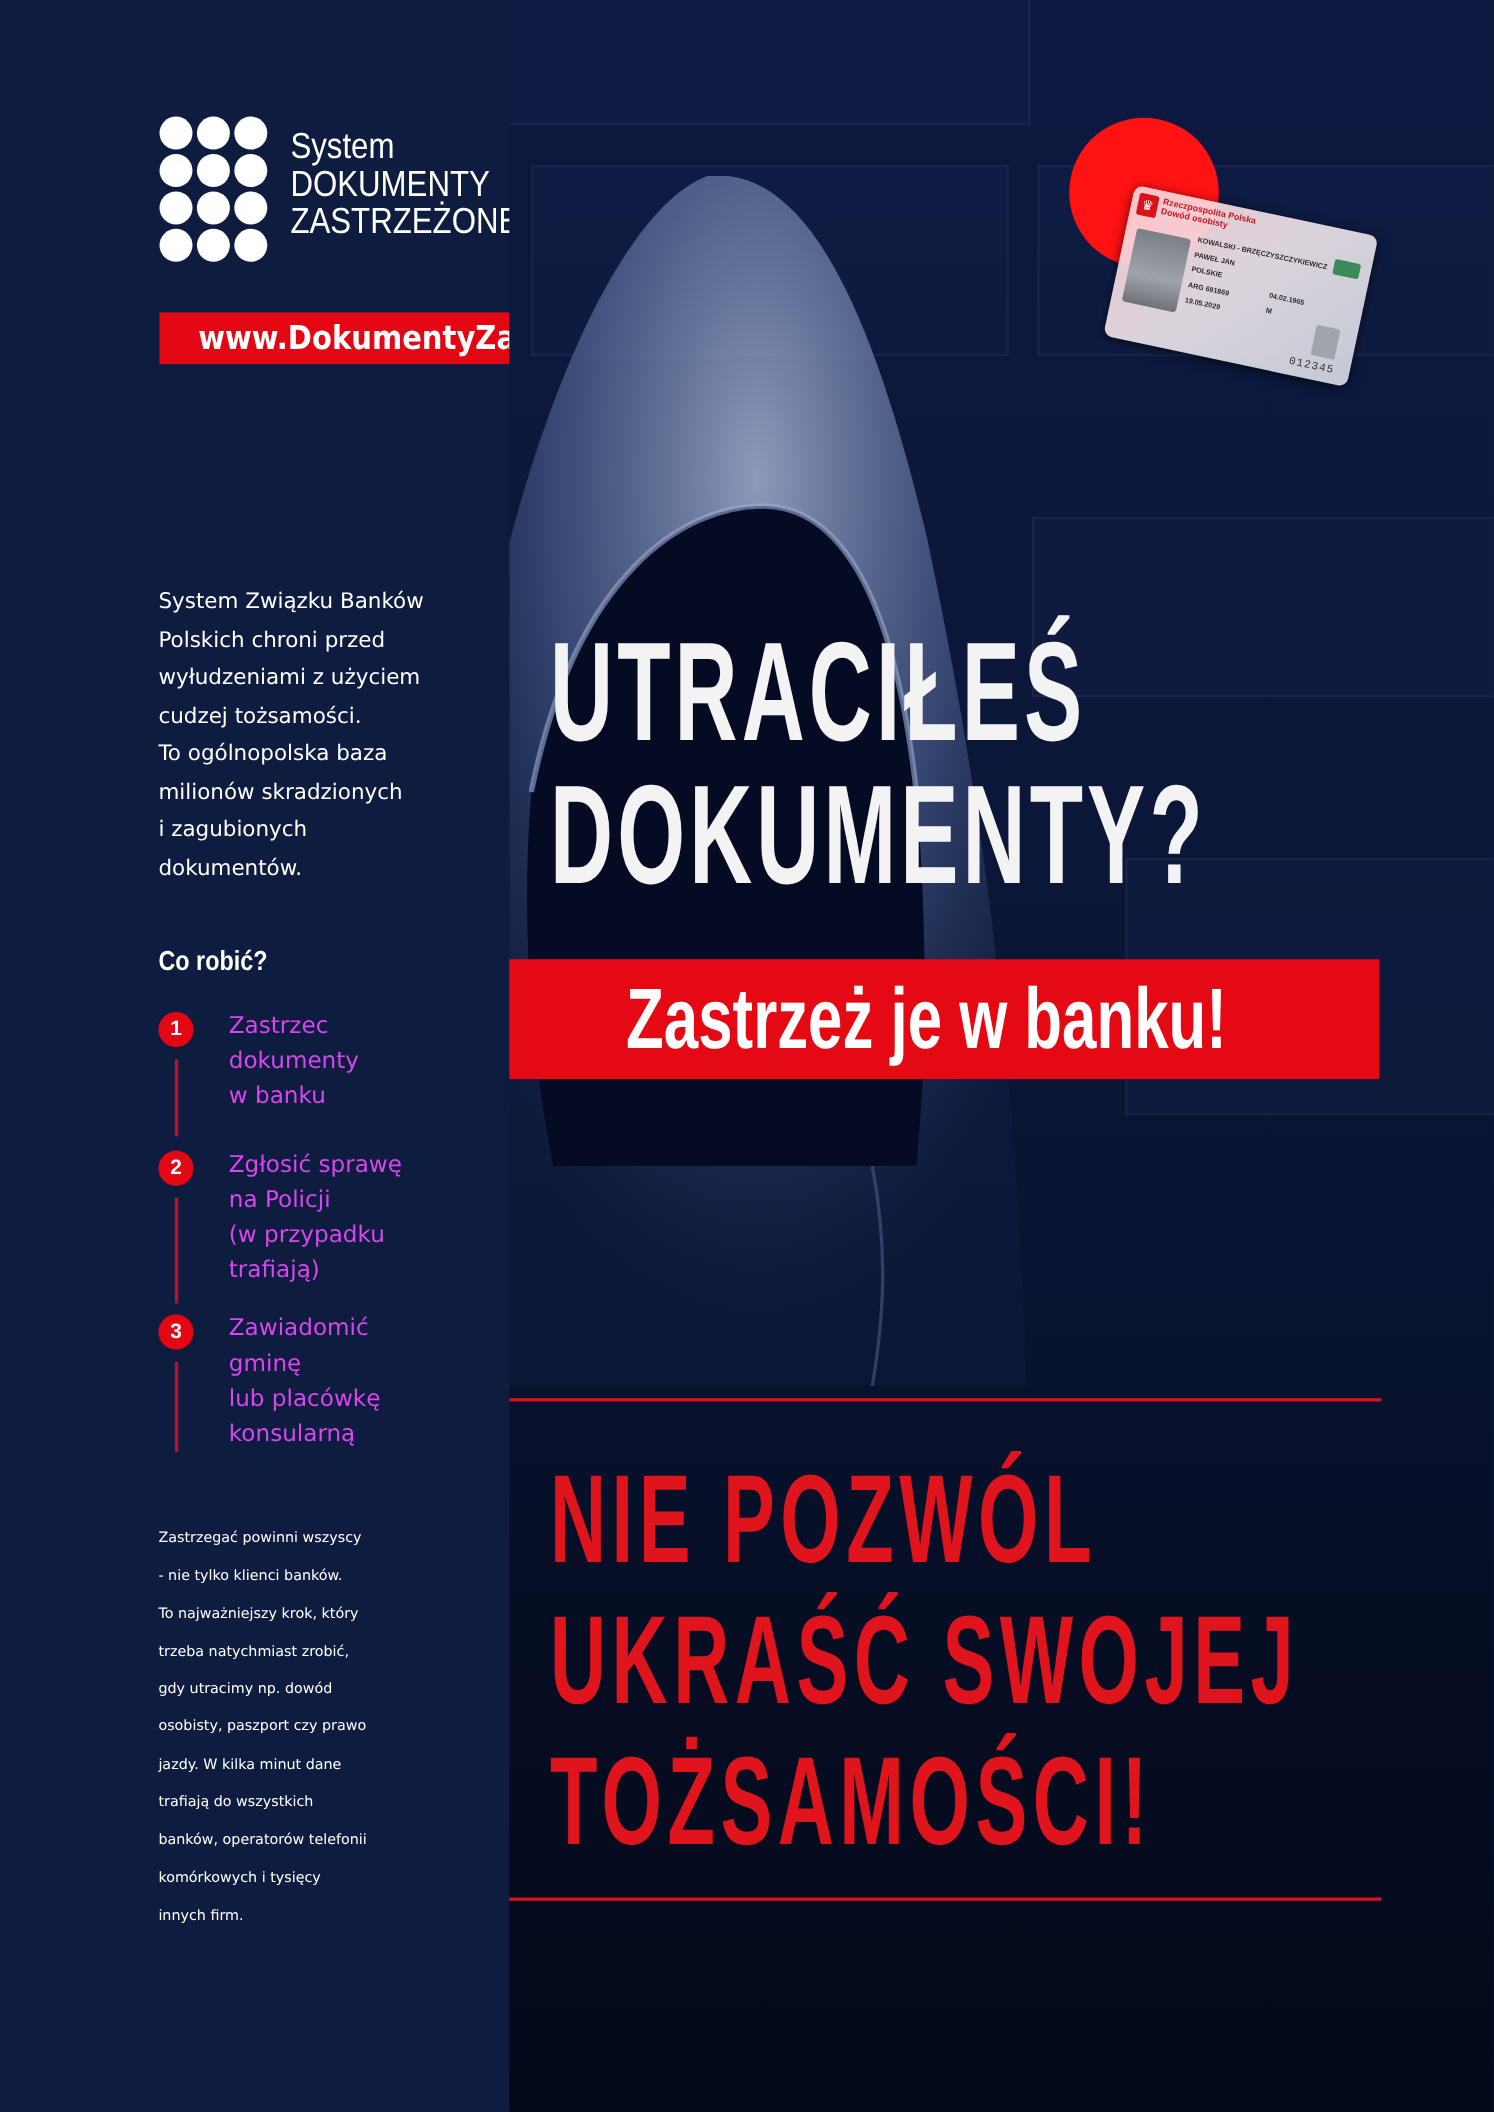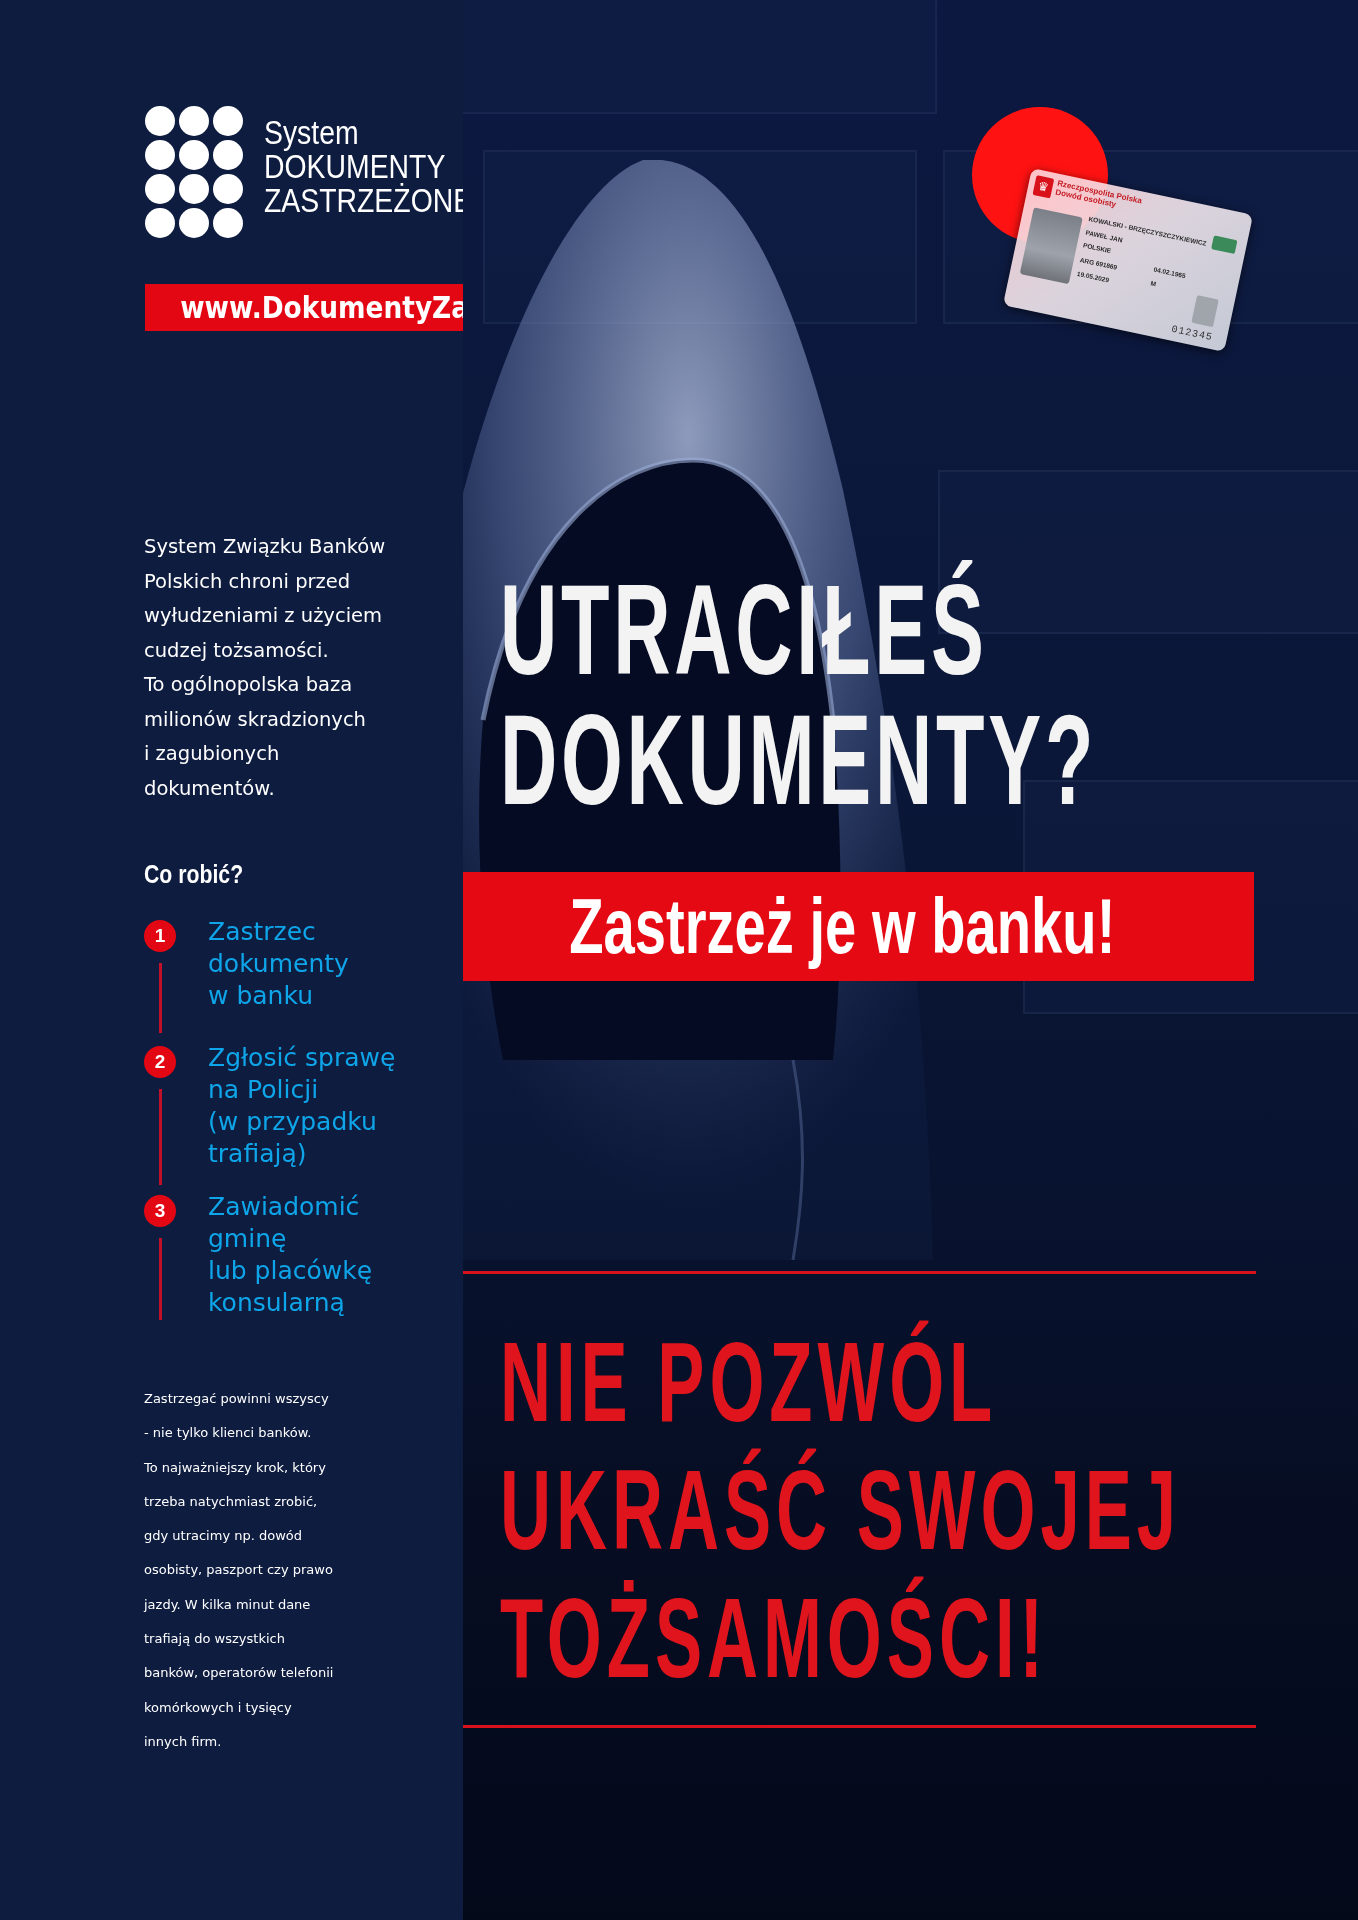--- a/index.html
+++ b/index.html
@@ -29,21 +29,21 @@
   .url-banner { position:absolute; left:97px; top:284px; width:543px; height:47px; background:#e30613; color:#fff;
     font-family:"DejaVu Sans", sans-serif; font-weight:bold; font-size:30px; line-height:47px; text-align:center; letter-spacing:0px; }
   .url-banner span { display:inline-block; transform:scaleX(0.88); }
 
   .intro { position:absolute; left:96px; top:530px; width:340px; color:#fff; font-size:19.5px; line-height:34.5px; font-family:"DejaVu Sans", sans-serif; }
   .intro div { white-space:nowrap; }
   .steps-title { position:absolute; left:96px; top:860px; color:#fff; font-family:"Liberation Sans", sans-serif; font-weight:bold; font-size:25px; transform:scaleX(0.85); transform-origin:left top; }
   .step { position:absolute; left:96px; width:300px; }
   .step-num { position:absolute; left:0; top:0; width:32px; height:32px; border-radius:50%; background:#e30613; color:#fff; font-family:"Liberation Sans", sans-serif; font-weight:bold; font-size:19px; line-height:32px; text-align:center; }
   .step-line { position:absolute; left:15px; top:43px; width:3px; background:#c0102a; }
-  .step-text { position:absolute; left:64px; top:-4px; color:#0ea5e9; font-size:25px; line-height:32px; white-space:nowrap; }
+  .step-text { position:absolute; left:64px; top:-4px; color:#d946ef; font-size:21px; line-height:32px; white-space:nowrap; }
   .outro { position:absolute; left:96px; top:1382px; width:360px; color:#fff; font-size:13px; line-height:34.3px; }
   .outro div { white-space:nowrap; }
 
   .headline { position:absolute; left:500px; top:565px; color:#f3f3f3; font-family:"Liberation Sans", sans-serif; font-weight:bold; font-size:128px; line-height:130px; letter-spacing:6px; transform:scaleX(0.62); transform-origin:left top; white-space:nowrap; }
   .cta-banner { position:absolute; left:463px; top:872px; width:791px; height:109px; background:#e50914; }
   .cta-text { position:absolute; left:0; top:0; width:100%; height:100%; color:#fff; font-family:"Liberation Sans", sans-serif; font-weight:bold; font-size:78px; line-height:109px; text-align:left; }
   .cta-text span { display:inline-block; transform:scaleX(0.72); white-space:nowrap; }
   .rule { position:absolute; left:463px; width:793px; height:3px; background:#d8111a; }
   .slogan { position:absolute; left:500px; top:1318px; color:#e0141c; font-family:"Liberation Sans", sans-serif; font-weight:bold; font-size:114px; line-height:128px; letter-spacing:8px; transform:scaleX(0.62); transform-origin:left top; white-space:nowrap; }
 </style>

